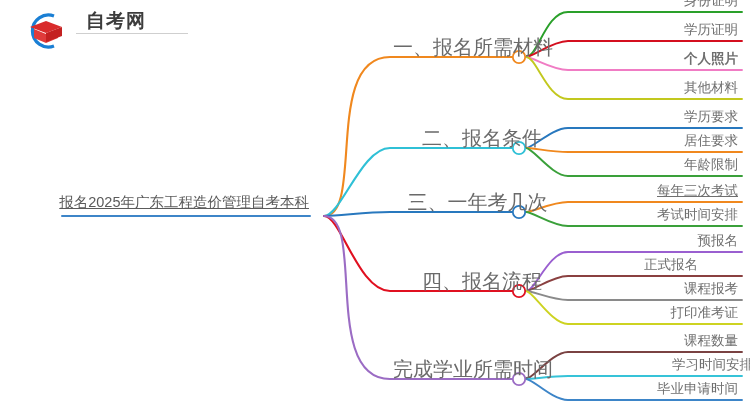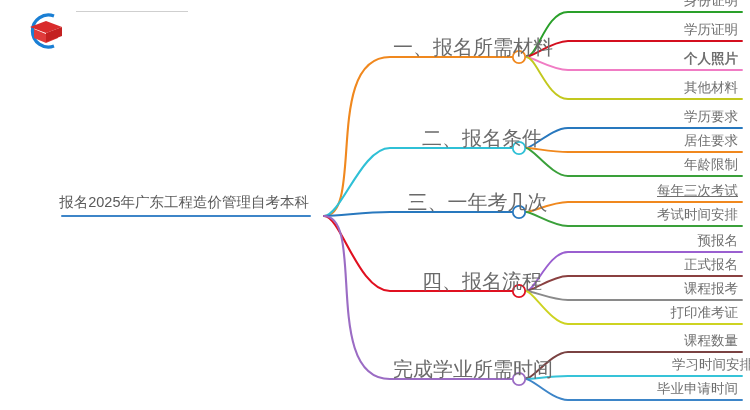--- a/index.html
+++ b/index.html
@@ -94,20 +94,21 @@
   <div id="logo">
     <div id="logo-mark">
       <svg width="44" height="40" viewBox="0 0 44 40" xmlns="http://www.w3.org/2000/svg">
         <path d="M30 5 A16 16 0 1 0 30 35" fill="none" stroke="#1a7fd4" stroke-width="3.2"></path>
         <path d="M22 10 L38 16 L22 22 L6 16 Z" fill="#d92b2b"></path>
         <path d="M10 18 L10 27 L22 32 L34 27 L34 18 L22 23 Z" fill="#e03b3b"></path>
         <path d="M22 22 L38 16 L38 25 L22 31 Z" fill="#c42121"></path>
       </svg>
     </div>
     <div id="logo-text-wrap">
+      <div class="logo-cn">自考网</div>
       <div class="logo-rule"></div>
     </div>
   </div>
 
   <svg id="mindmap-svg" viewBox="0 0 750 410" xmlns="http://www.w3.org/2000/svg">
     <g id="lines" fill="none" stroke-linecap="round">
         <path d="M 62 216 L 310 216" stroke="#3d85c8" stroke-width="2" fill="none" stroke-linecap="round"></path>
         <path d="M 324 216 C 364.7 216, 323.22 57, 390 57 L 512 57" stroke="#f0881e" stroke-width="2.1" fill="none" stroke-linecap="round"></path>
         <path d="M 526 57 C 537.9 57, 545.5 12, 568 12 L 742 12" stroke="#2aa02a" stroke-width="1.9" fill="none" stroke-linecap="round"></path>
         <path d="M 526 57 C 533 57, 552 41, 568 41 L 742 41" stroke="#d40f1f" stroke-width="1.9" fill="none" stroke-linecap="round"></path>
@@ -133,36 +134,36 @@
     <g id="nodes">
         <circle cx="519" cy="57" r="6.2" fill="#ffffff" stroke="#f0881e" stroke-width="1.8"></circle>
         <circle cx="519" cy="148" r="6.2" fill="#ffffff" stroke="#2fc0d6" stroke-width="1.8"></circle>
         <circle cx="519" cy="212" r="6.2" fill="#ffffff" stroke="#2878be" stroke-width="1.8"></circle>
         <circle cx="519" cy="291" r="6.2" fill="#ffffff" stroke="#e01020" stroke-width="1.8"></circle>
         <circle cx="519" cy="379" r="6.2" fill="#ffffff" stroke="#9b6cc4" stroke-width="1.8"></circle>
       </g>
   </svg>
 
   <div id="labels">
-      <div class="label root-label" style="left: 59.2344px; top: 195px;">报名2025年广东工程造价管理自考本科</div>
+      <div class="label root-label" style="left: 59.2344px; top: 195px; text-decoration: underline;">报名2025年广东工程造价管理自考本科</div>
       <div class="label branch-label" style="left: 393px; top: 37px;">一、报名所需材料</div>
       <div class="label leaf-label" style="left: 684px; top: -6px;">身份证明</div>
       <div class="label leaf-label" style="left: 684px; top: 23px;">学历证明</div>
       <div class="label leaf-label" style="left: 684px; top: 52px; font-weight: bold;">个人照片</div>
       <div class="label leaf-label" style="left: 684px; top: 81px;">其他材料</div>
       <div class="label branch-label" style="left: 422px; top: 128px;">二、报名条件</div>
       <div class="label leaf-label" style="left: 684px; top: 110px;">学历要求</div>
       <div class="label leaf-label" style="left: 684px; top: 134px;">居住要求</div>
       <div class="label leaf-label" style="left: 684px; top: 158px;">年龄限制</div>
       <div class="label branch-label" style="left: 407.5px; top: 192px;">三、一年考几次</div>
       <div class="label leaf-label" style="left: 657px; top: 184px; text-decoration: underline;">每年三次考试</div>
       <div class="label leaf-label" style="left: 657px; top: 208px;">考试时间安排</div>
       <div class="label branch-label" style="left: 422px; top: 271px;">四、报名流程</div>
       <div class="label leaf-label" style="left: 697.5px; top: 234px;">预报名</div>
-      <div class="label leaf-label" style="left: 684px; top: 258px;">正式报名</div>
+      <div class="label leaf-label" style="left: 644px; top: 258px;">正式报名</div>
       <div class="label leaf-label" style="left: 684px; top: 282px;">课程报考</div>
       <div class="label leaf-label" style="left: 670.5px; top: 306px;">打印准考证</div>
       <div class="label branch-label" style="left: 393px; top: 359px;">完成学业所需时间</div>
       <div class="label leaf-label" style="left: 684px; top: 334px;">课程数量</div>
       <div class="label leaf-label" style="left: 672px; top: 358px;">学习时间安排</div>
       <div class="label leaf-label" style="left: 657px; top: 382px;">毕业申请时间</div>
     </div>
 </div>
 
 </body></html>

